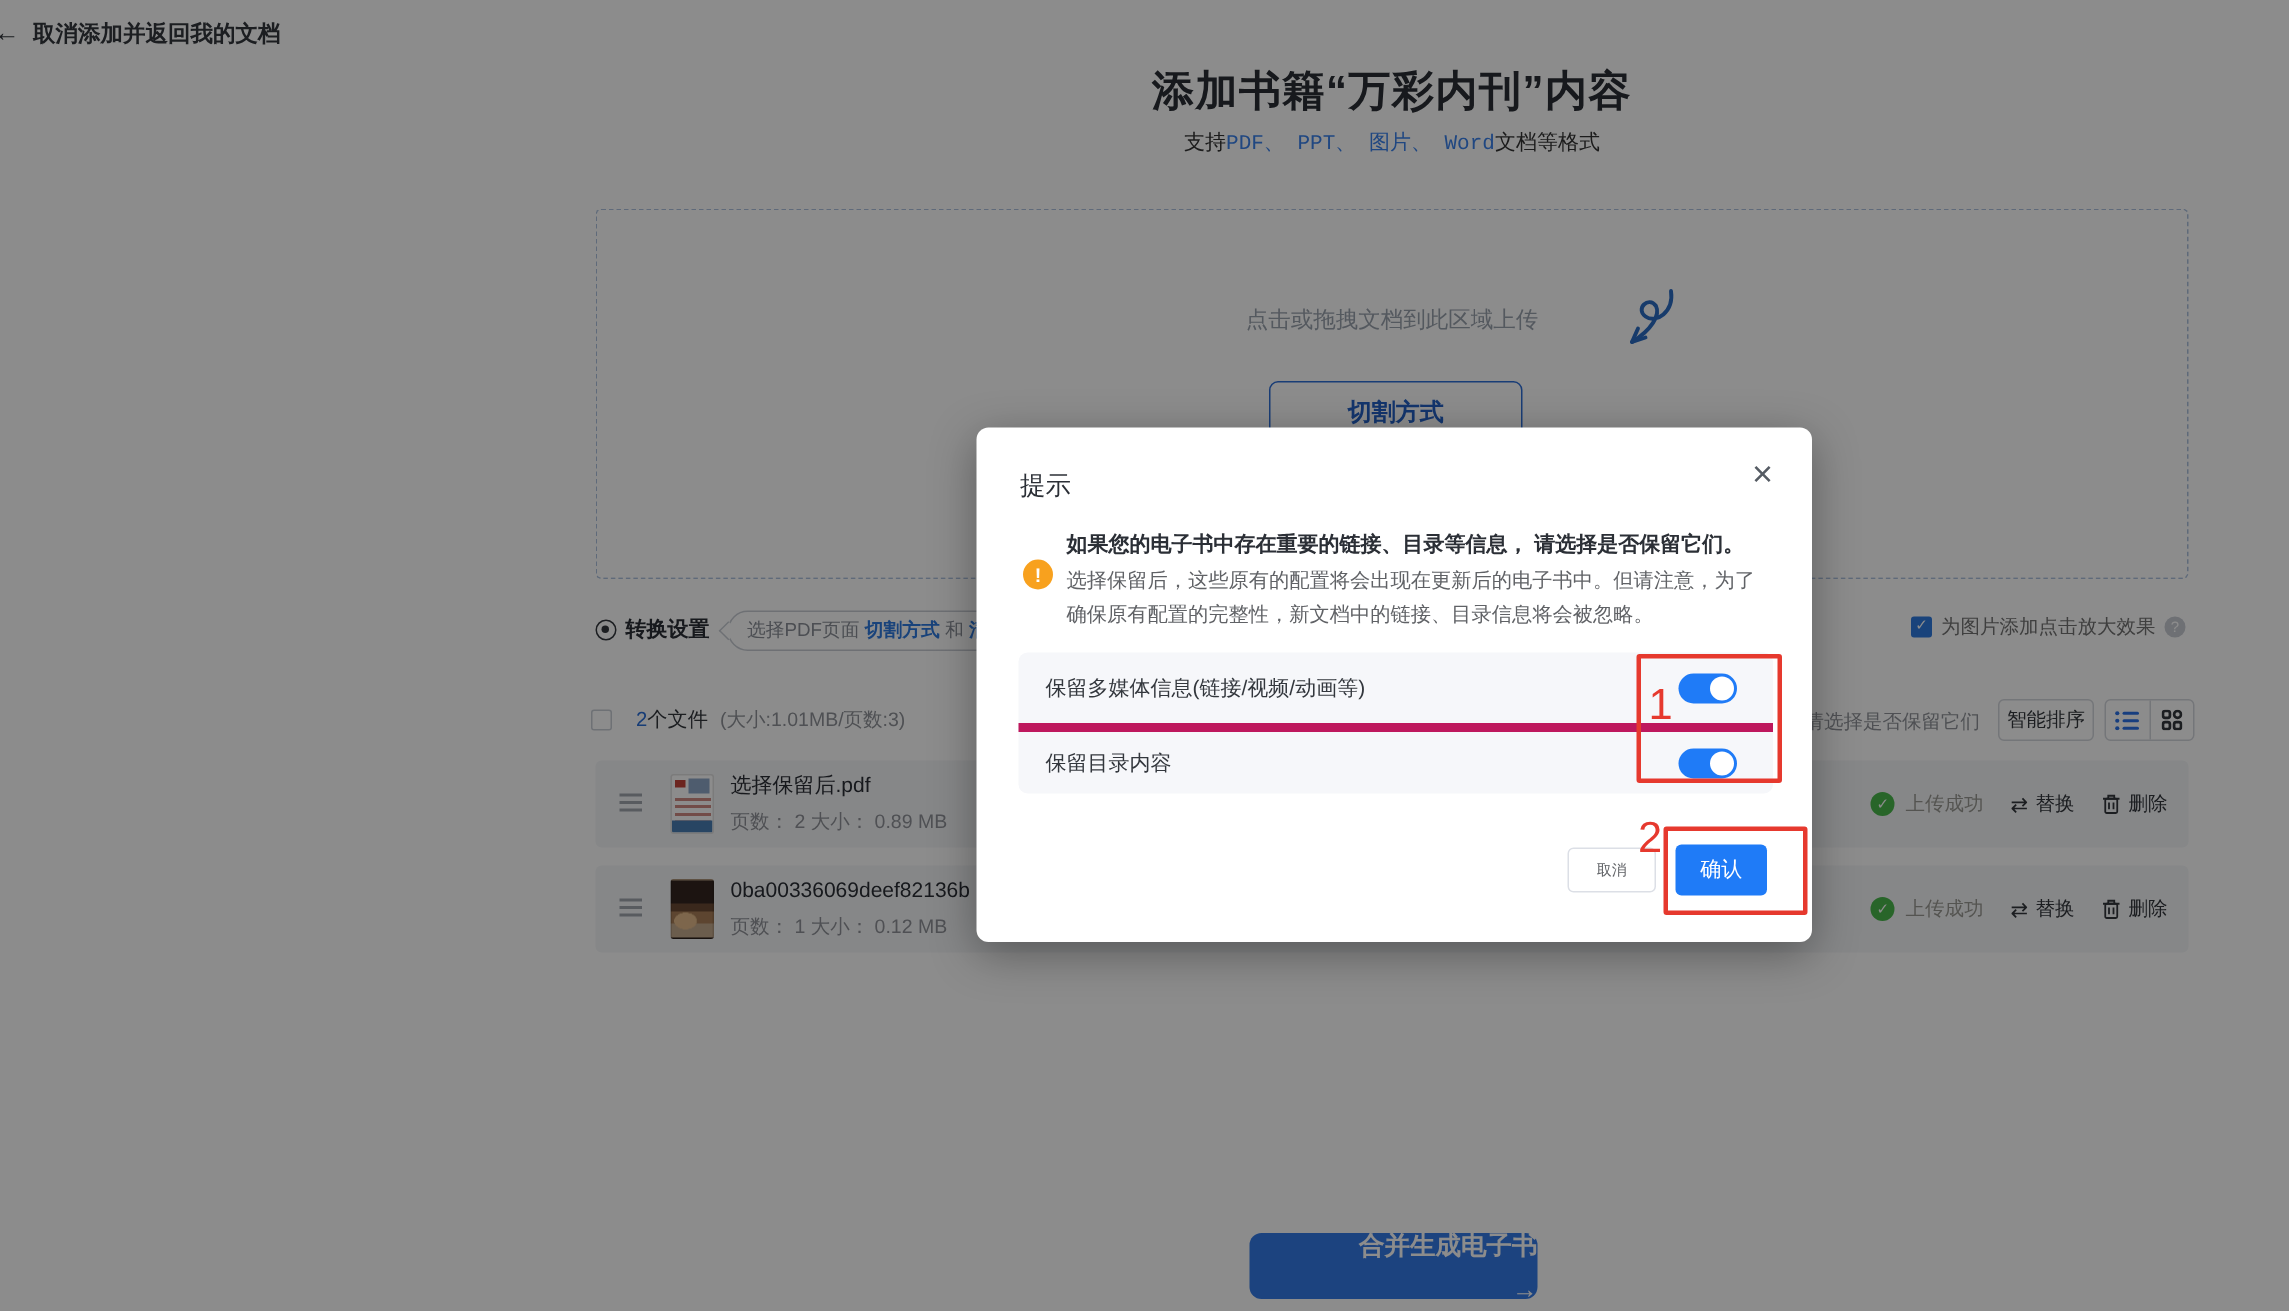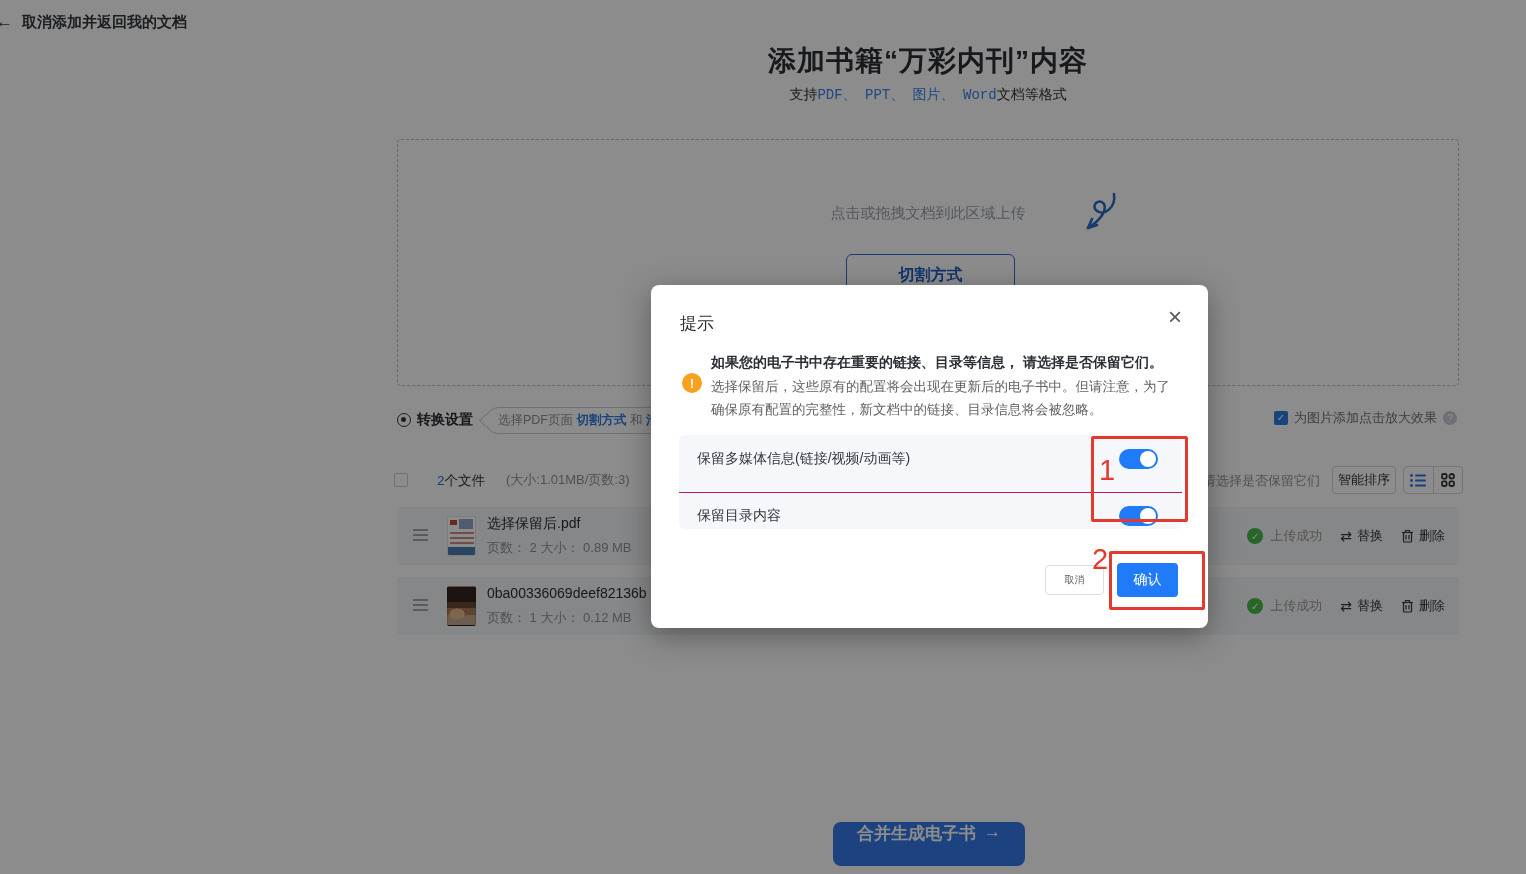--- a/index.html
+++ b/index.html
@@ -43,21 +43,21 @@
 
   .zoom-check { position:absolute; right:2px; top:409px; display:flex; align-items:center; gap:6px; }
   .cbx { width:14px; height:14px; border-radius:2px; display:inline-flex; align-items:center;
          justify-content:center; cursor:pointer; }
   .cbx.checked { background:#2f7be0; color:#fff; font-size:10px; line-height:1; }
   .cbx.empty { background:#fff; border:1px solid #c9ced6; }
   .zoom-check .lbl { font-size:13px; color:#737373; }
   .help-icon { width:14px; height:14px; border-radius:50%; background:#c8ccd4; color:#fff;
                font-size:10px; display:inline-flex; align-items:center; justify-content:center; cursor:pointer; }
 
-  .count-row { position:absolute; left:-3px; top:466px; height:28px; display:flex; align-items:center; gap:21px; }
+  .count-row { position:absolute; left:-3px; top:466px; height:28px; display:flex; align-items:center; gap:8px; }
   .count-num { font-size:13.5px; color:#2b6fd8; margin-left:8px; }
   .count-suffix { font-size:13.5px; color:#33373d; }
   .count-detail { font-size:13px; color:#909399; }
 
   .cover-hint { position:absolute; left:806px; top:472px; font-size:13px; color:#909399; white-space:nowrap; }
   .smart-sort { position:absolute; left:935px; top:466px; width:64px; height:28px; background:#fff;
                 border:1px solid #d4d7dd; border-radius:4px; font-size:13px; font-weight:normal;
                 color:#33373d; cursor:pointer; }
   .view-toggle { position:absolute; left:1006px; top:466px; width:60px; height:28px; background:#fff;
                  border:1px solid #d4d7dd; border-radius:4px; display:flex; }
@@ -83,40 +83,40 @@
   .fmeta { position:absolute; left:90px; top:32px; font-size:13px; color:#909399; }
   .row-actions { position:absolute; right:14px; top:0; height:100%; display:flex; align-items:center; gap:18px; }
   .status { display:flex; align-items:center; gap:7px; font-size:13px; color:#9a9a94; }
   .ok-icon { width:16px; height:16px; border-radius:50%; background:#49b84c; color:#fff; font-size:10px;
              display:inline-flex; align-items:center; justify-content:center; }
   .act { display:flex; align-items:center; gap:5px; font-size:13px; color:#33373d; cursor:pointer; }
   .act .g { font-size:14px; line-height:1; }
 
   .merge-btn { position:absolute; left:436px; top:822px; width:192px; height:44px; background:#337ae8;
                border:none; border-radius:8px; color:#fff; font-size:17px; font-weight:bold;
-               display:flex; align-items:flex-start; justify-content:center; gap:8px; cursor:pointer; }
+               display:flex; align-items:flex-end; justify-content:center; gap:8px; cursor:pointer;flex-direction:column; }
 
   
   .overlay { position:absolute; inset:0; background:rgba(0,0,0,0.45); z-index:10; }
   .modal { position:absolute; left:651px; top:285px; width:557px; height:343px; background:#fff;
            border-radius:8px; box-shadow:0 8px 30px rgba(0,0,0,.35); z-index:20; }
   .m-title { position:absolute; left:29px; top:27px; font-size:17px; color:#2b2f36; }
   .m-close { position:absolute; right:26px; top:20px; font-size:24px; color:#555b63;
              line-height:1; cursor:pointer; background:none; border:none; }
   .warn-icon { position:absolute; left:31px; top:88px; width:20px; height:20px; border-radius:50%;
                background:#f8a11e; color:#fff; font-weight:bold; font-size:13px;
                display:flex; align-items:center; justify-content:center; }
   .m-bold { position:absolute; left:60px; top:67px; width:512px; font-size:14px; font-weight:bold;
             color:#2b2f36; line-height:1.55; }
   .m-body { position:absolute; left:60px; top:90px; width:460px; font-size:13.5px; color:#606266;
             line-height:23px; }
   .m-box { position:absolute; left:28px; top:150px; width:503px; height:94px; background:#f6f7fa; border-radius:6px; }
   .m-row { height:47px; display:flex; align-items:center; justify-content:space-between;
            padding:0 24px 0 18px; }
-  .m-row + .m-row { border-top:1px solid #be185d;margin-top:10px; }
+  .m-row + .m-row { border-top:6px solid #be185d; }
   .m-row .tlabel { font-size:14px; color:#33373d; }
   .switch { position:relative; width:39px; height:20px; border-radius:10px; background:#1f7bf7; cursor:pointer; }
   .switch .knob { position:absolute; right:2px; top:2px; width:16px; height:16px; border-radius:50%; background:#fff; }
   .m-cancel { position:absolute; left:394px; top:280px; width:59px; height:30px; background:#fff;
               border:1px solid #dcdfe6; border-radius:4px; color:#606266; font-size:10px; cursor:pointer; }
   .m-confirm { position:absolute; left:466px; top:278px; width:61px; height:34px; background:#1f7bf7;
                border:none; border-radius:4px; color:#fff; font-size:14px; cursor:pointer; }
 
   
   .ann { position:absolute; z-index:30; pointer-events:none; }

